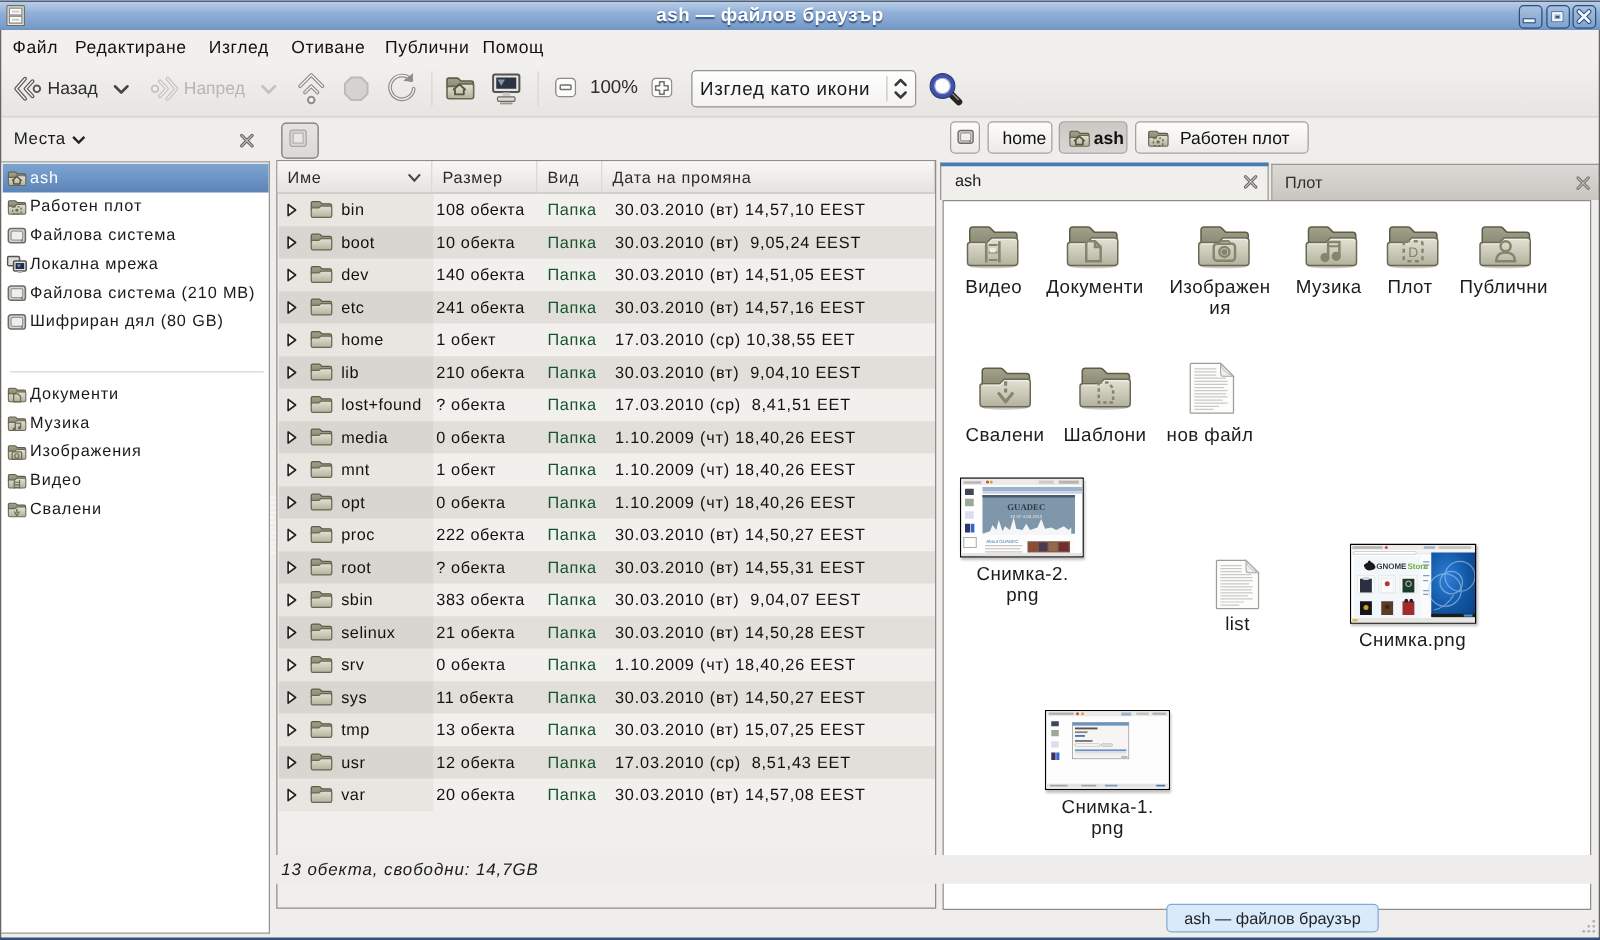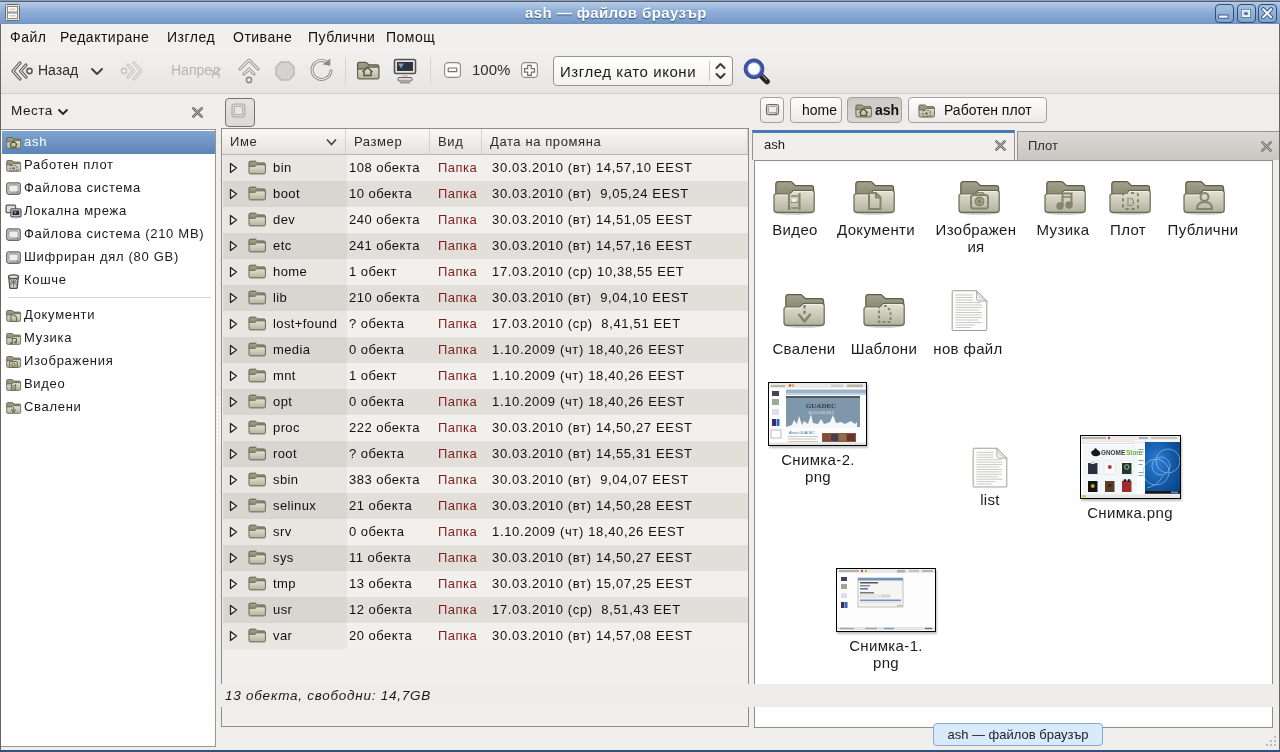--- a/index.html
+++ b/index.html
@@ -9,38 +9,38 @@
   #titlebar{left:0;top:0;width:1280px;height:24px;background:linear-gradient(#9a9a9a 0,#9a9a9a 1px,#42628c 1px,#42628c 2px,#b7cce6 2px,#8fafd7 45%,#7b9dca 88%,#6f94c2 100%);}
   #titlewrap{left:0;top:0;width:1280px;height:24px;border-bottom:1px solid #41689b;}
   #title{left:0;top:4px;width:1232px;text-align:center;color:#fff;font-weight:bold;font-size:15px;text-shadow:0 1px 1px #33517c;letter-spacing:0.4px;}
   .winbtn{top:4px;width:17px;height:17px;border:1px solid #2d4f7c;border-radius:4px;background:linear-gradient(#a7c0de,#7fa3cf);}
   
   #menubar{left:0;top:24px;width:1280px;height:25px;background:#f1f0ee;color:#111;font-size:14px;letter-spacing:0.5px;}
   #menubar span{position:absolute;top:5px;}
   
   #toolbar{left:0;top:49px;width:1280px;height:44px;background:linear-gradient(#f2f1ef,#e7e5e2);border-bottom:1px solid #d1cec9;}
   .tbtext{font-size:14px;color:#2e2e2e;}
-  .disab{color:#b8b6b2;margin-left:24px;}
+  .disab{color:#b8b6b2;}
   .tsep{top:8px;width:1px;height:28px;background:#d8d5d1;}
   
   #sideheader{left:0;top:97px;width:216px;height:31px;}
   #sidebox{left:1px;top:129px;width:215px;height:618px;background:#fff;border:1px solid #989690;border-left:none;box-sizing:border-box;}
   .siderow{position:absolute;left:0;width:213px;height:23px;font-size:13px;color:#1a1a1a;letter-spacing:0.7px;}
   .siderow .lbl{position:absolute;left:22px;top:3px;}
   .sideicon{position:absolute;left:3px;top:3px;width:17px;height:17px;}
   #sidesel{background:linear-gradient(#7fa4d1,#5c84b7);color:#fff;}
   
   #midbtn{left:225px;top:98px;width:28px;height:27px;border:1px solid #757371;border-radius:4px;background:linear-gradient(#e6e4e1,#dbd9d5);}
   #tree{left:221px;top:128px;width:528px;height:599px;background:#f1efec;border:1px solid #8f8d88;box-sizing:border-box;}
   .hcell{position:absolute;top:0;height:26px;background:linear-gradient(#f9f8f7,#edebe8 60%,#e5e3df);border-right:1px solid #d5d2ce;border-bottom:1px solid #b8b5b0;box-sizing:border-box;font-size:13px;color:#2b2b2b;letter-spacing:0.6px;}
   .hcell span{position:absolute;top:5px;left:8px;}
   .trow{position:absolute;left:1px;width:525px;height:26px;}
   .trow .nm{position:absolute;left:50px;top:5px;font-size:13px;color:#111;letter-spacing:0.4px;}
   .trow .sz{position:absolute;left:126px;top:5px;width:82px;text-align:left;font-size:13px;color:#111;letter-spacing:0.5px;}
-  .trow .vd{position:absolute;left:215px;top:5px;font-size:13px;color:#7f1d1d;letter-spacing:0.5px;}
+  .trow .vd{position:absolute;left:215px;top:5px;font-size:13px;color:#14532d;letter-spacing:0.5px;}
   .trow .dt{position:absolute;left:269px;top:5px;font-size:13px;color:#111;letter-spacing:0.65px;}
   .tfold{position:absolute;left:24px;top:3px;width:20px;height:18px;}
   
   #pathbar{left:752px;top:97px;}
   .pbtn{position:absolute;top:0;height:26px;border:1px solid #a3a19c;border-radius:4px;background:linear-gradient(#fdfdfc,#eceae7);box-sizing:border-box;font-size:14px;color:#111;}
   #tabbar{left:752px;top:130px;width:528px;height:30px;}
   #iconview{left:754px;top:160px;width:519px;height:568px;background:#fff;border:1px solid #8f8d88;box-sizing:border-box;}
   .ilabel{position:absolute;font-size:15px;color:#1c1c1c;text-align:center;line-height:17px;letter-spacing:0.35px;}
   .thumb{position:absolute;border:1px solid #000;background:#fff;box-shadow:1px 2px 2px rgba(0,0,0,.25);}
   
@@ -305,26 +305,20 @@
         <use href="#drive"></use>
       </svg>
       <span class="lbl">Файлова система (210 MB)</span>
     </div>
 <div class="siderow" style="top:116px">
       <svg class="sideicon">
         <use href="#drive"></use>
       </svg>
       <span class="lbl">Шифриран дял (80 GB)</span>
     </div>
-<div class="siderow" style="top:139px">
-      <svg class="sideicon">
-        <use href="#trash"></use>
-      </svg>
-      <span class="lbl">Кошче</span>
-    </div>
 <div style="position:absolute;left:6px;top:167px;width:203px;height:1px;background:#d7d4d0"></div>
 <div class="siderow" style="top:174px">
       <svg class="sideicon">
         <use href="#docfold"></use>
       </svg>
       <span class="lbl">Документи</span>
     </div>
 <div class="siderow" style="top:197px">
       <svg class="sideicon">
         <use href="#musfold"></use>
@@ -432,21 +426,21 @@
 <div class="trow" style="top:52px">
 <div style="position:absolute;left:0;top:0;width:124px;height:26px;background:#e9e6e2"></div>
 <div style="position:absolute;left:124px;top:0;width:401px;height:26px;background:#f2f0ed"></div>
 <svg class="abs" style="left:6px;top:7px" width="9" height="12" viewBox="0 0 9 12">
         <path d="M1.5 1.5 v9 l6-4.5 z" fill="#f5f4f2" stroke="#222" stroke-width="1.3" stroke-linejoin="round"></path>
       </svg>
 <svg class="tfold">
         <use href="#smfolder"></use>
       </svg>
 <span class="nm">dev</span>
-      <span class="sz">240 обекта</span>
+      <span class="sz">140 обекта</span>
       <span class="vd">Папка</span>
       <span class="dt">30.03.2010 (вт) 14,51,05 EEST</span>
 </div>
 <div class="trow" style="top:78px">
 <div style="position:absolute;left:0;top:0;width:124px;height:26px;background:#d9d6d1"></div>
 <div style="position:absolute;left:124px;top:0;width:401px;height:26px;background:#e2dfda"></div>
 <svg class="abs" style="left:6px;top:7px" width="9" height="12" viewBox="0 0 9 12">
         <path d="M1.5 1.5 v9 l6-4.5 z" fill="#f5f4f2" stroke="#222" stroke-width="1.3" stroke-linejoin="round"></path>
       </svg>
 <svg class="tfold">

